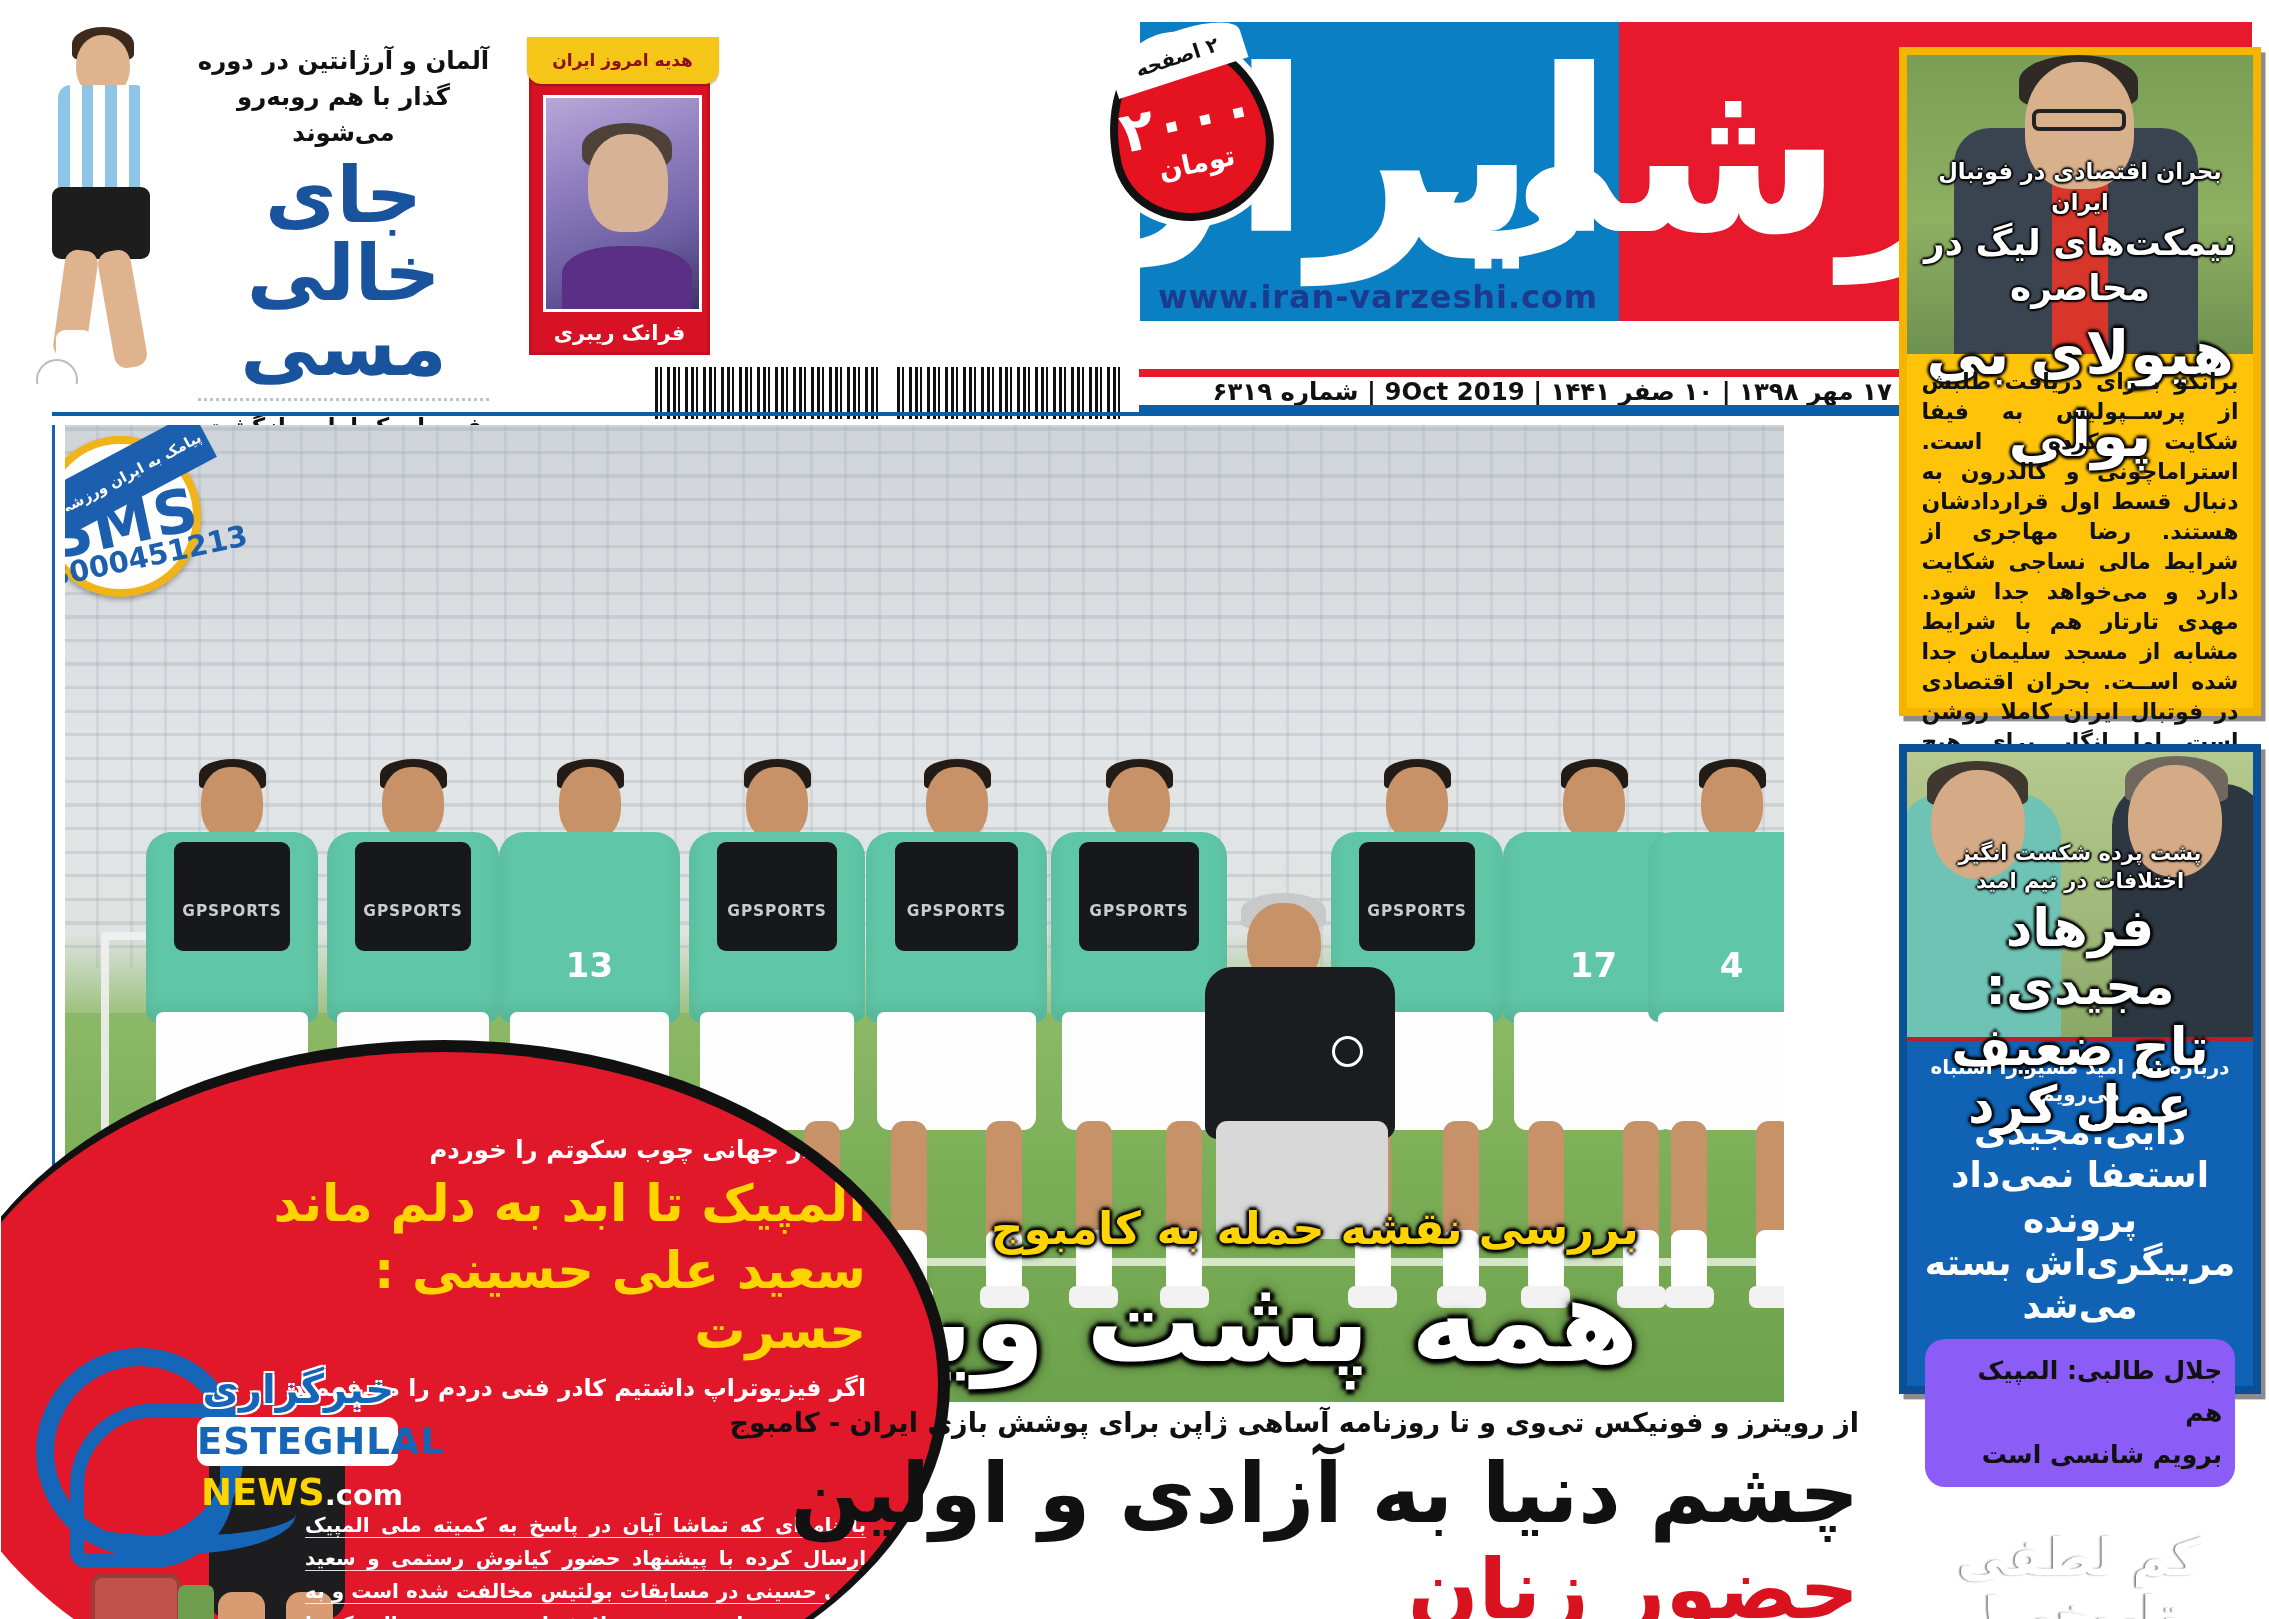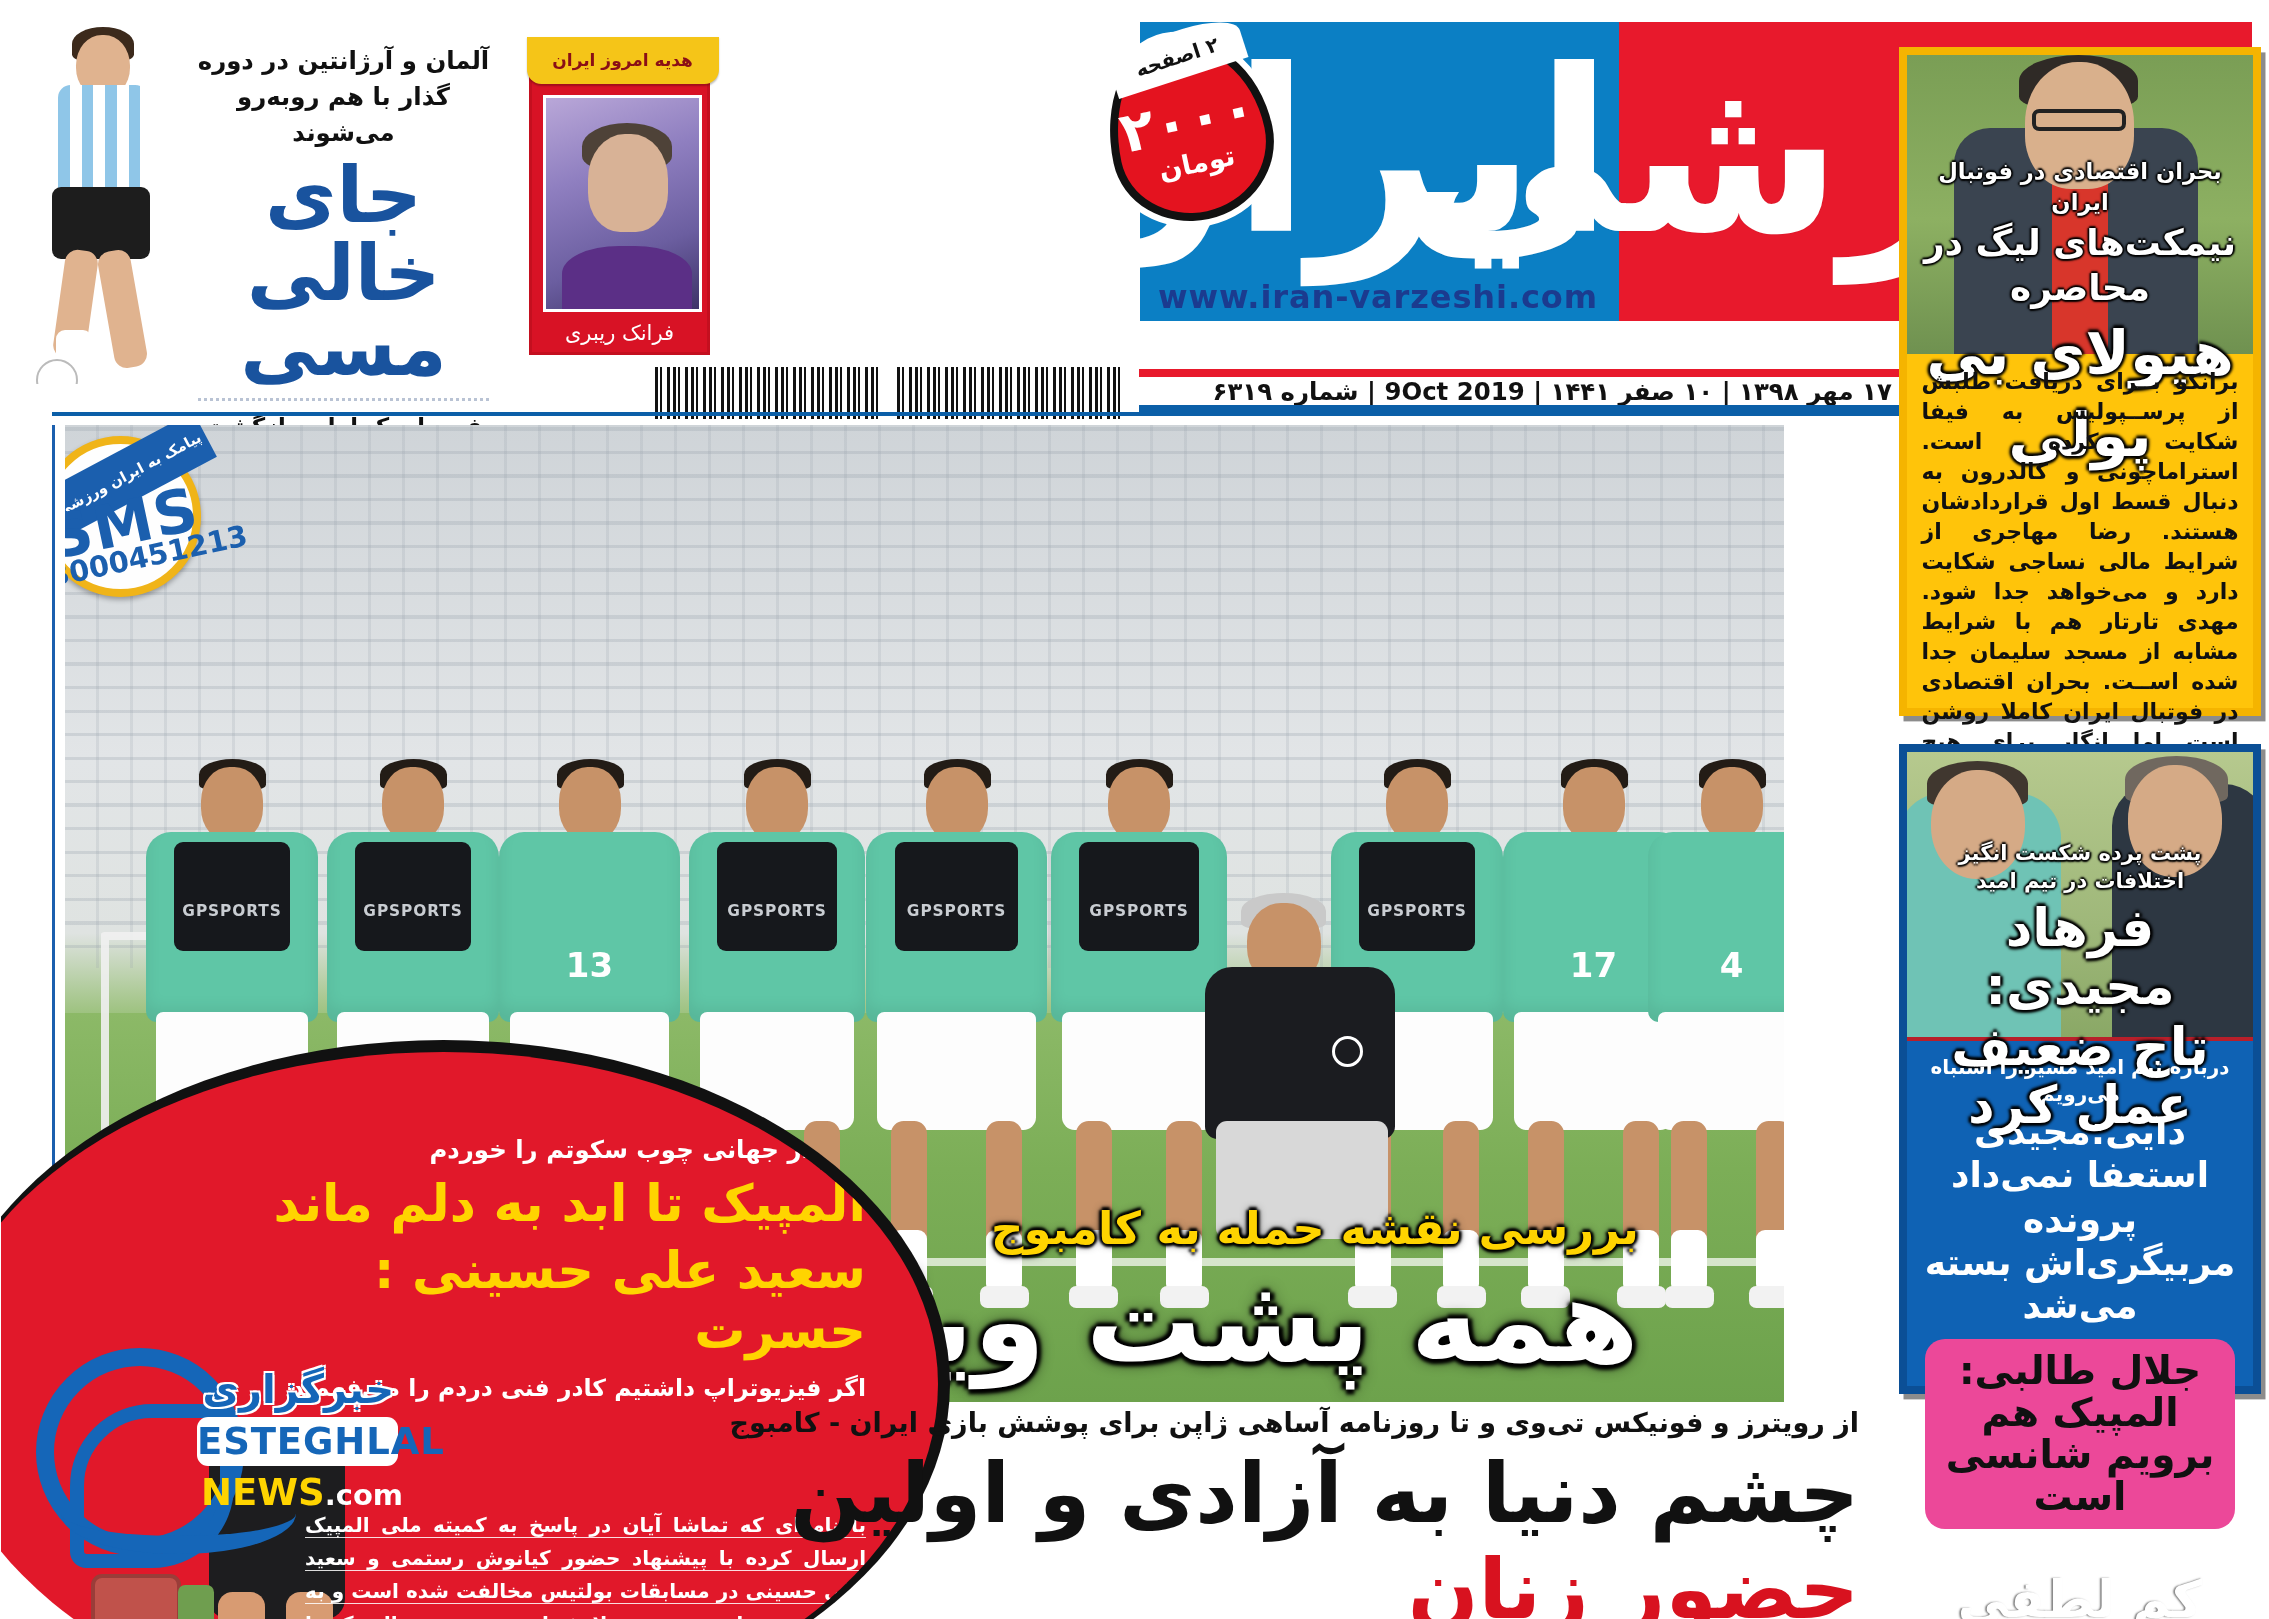--- a/index.html
+++ b/index.html
@@ -112,21 +112,21 @@
   .gift-card .photo .hair {
     position:absolute; top:25px; left:36px; width:90px; height:47px;
     background:#4e4238; border-radius:50% 50% 30% 30%;
   }
   .gift-card .photo .body {
     position:absolute; bottom:0; left:16.3px; width:130px; height:63px;
     background:#5b2f86; border-radius:44% 44% 0 0;
   }
   .gift-card .gname {
     position:absolute; bottom:7.2px; left:0; width:100%;
-    color:#fff; font-size:21px; font-weight:normal; text-align:center; direction:rtl;
+    color:#fff; font-size:21px; font-weight:bold; text-align:center; direction:rtl;
   }
 
   
   .messi-photo {
     position:absolute; top:22px; left:16.3px; width:172px; height:362px;
     overflow:hidden;
   }
   .messi-photo .mshirt {
     position:absolute; top:63px; left:42px; width:90px; height:109px;
     background:repeating-linear-gradient(90deg,#8fc6e8 0 11.8px,#fff 11.8px 23.5px);
@@ -284,23 +284,23 @@
   }
   .bsect { position:absolute; top:295px; left:0; width:100%; padding:7.2px 12.7px 0; }
   .bs-kick {
     font-size:20px; line-height:27px; color:#fff; text-align:center; direction:rtl; font-weight:bold;
   }
   .bs-head {
     font-size:36px; line-height:43px; color:#fff; text-align:center;
     direction:rtl; font-weight:bold; margin-top:1.8px;
   }
   .bs-yellowbox {
-    margin:12.7px 5.4px 0; background:#ec4899; border-radius:20px; padding:11px 12.7px;
-    color:#111; font-size:39px; line-height:42px; font-weight:bold;
-    text-align:center; direction:rtl;
+    margin:12.7px 5.4px 0; background:#8b5cf6; border-radius:20px; padding:11px 12.7px;
+    color:#111; font-size:25px; line-height:42px; font-weight:bold;
+    text-align:right; direction:rtl;
   }
   .bs-kick2 {
     margin-top:12.7px; font-size:20px; line-height:27px; color:#fff;
     text-align:center; direction:rtl; font-weight:bold;
   }
   .bs-head2 {
     font-size:51px; line-height:58px; color:#fff; text-align:center;
     direction:rtl; font-weight:bold; margin-top:1.8px;
     text-shadow:-1.8px 0 1.8px rgba(0,0,0,.5);
   }

